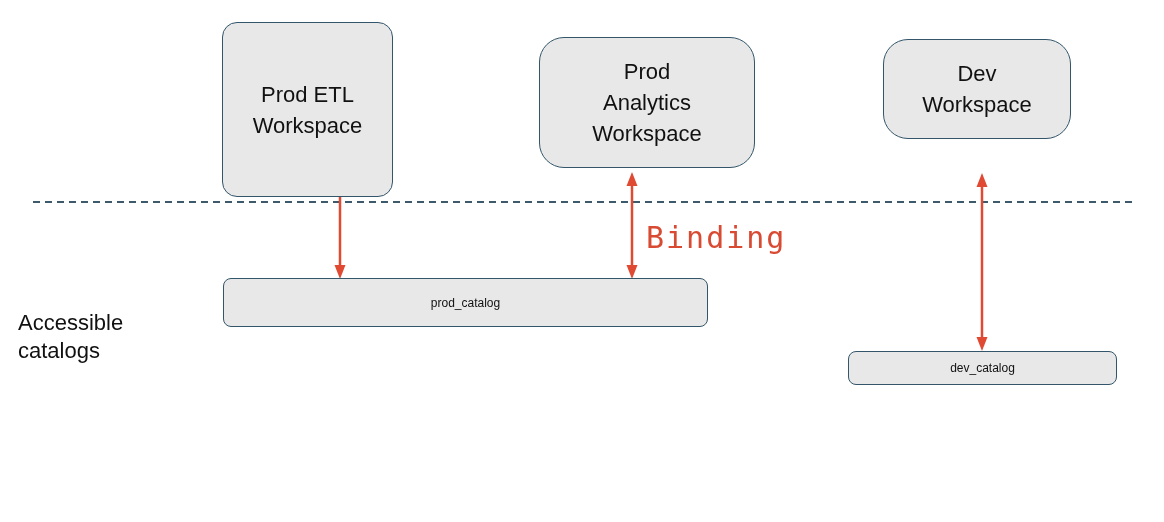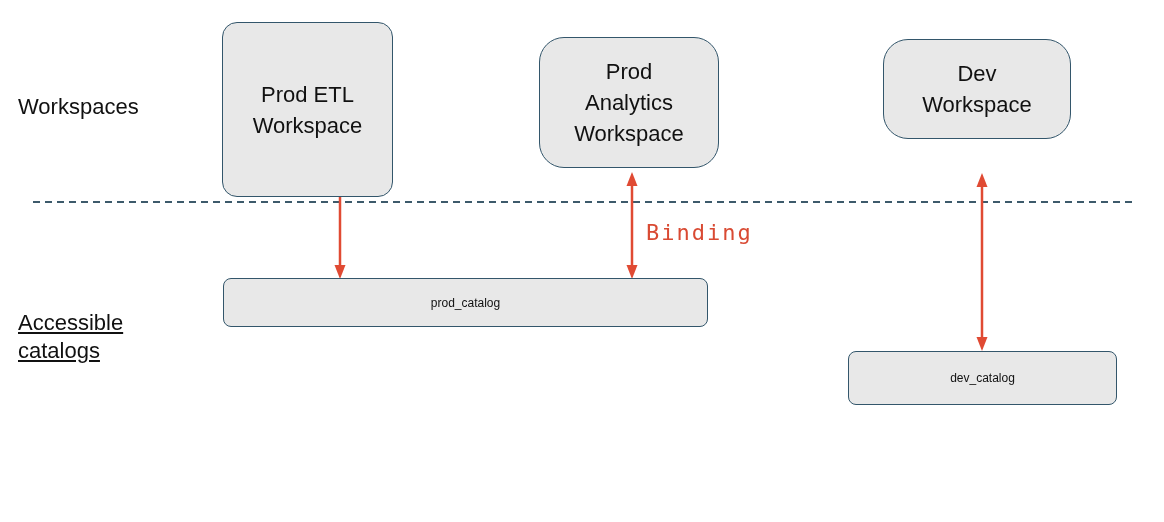--- a/index.html
+++ b/index.html
@@ -78,21 +78,21 @@
     justify-content:center;
     text-align:center;
     font-size:12px;
     color:var(--text);
   }
   .binding-label{
     position:absolute;
     left:646px;
     top:220px;
     font-family:"DejaVu Sans Mono", monospace;
-    font-size:22px;
+    font-size:30px;
     letter-spacing:2px;
     color:var(--binding-text);
   }
 </style>
 </head>
 <body>
 
 <div class="canvas">
 
   <svg class="connector-layer" viewBox="0 0 1164 522" xmlns="http://www.w3.org/2000/svg">
@@ -111,34 +111,33 @@
       <polygon class="arrow-head" points="632,279 626.5,265 637.5,265"></polygon>
     </g>
 
     <g>
       <line class="arrow-stem" x1="982" y1="185" x2="982" y2="339"></line>
       <polygon class="arrow-head" points="982,173 976.5,187 987.5,187"></polygon>
       <polygon class="arrow-head" points="982,351 976.5,337 987.5,337"></polygon>
     </g>
   </svg>
 
-  <div class="row-label" style="left:18px;top:93px;">Workspaces</div>
 
-  <div class="row-label" style="left:18px;top:309px;text-decoration:underline;">Accessible
+  <div class="row-label" style="left:18px;top:309px;">Accessible
 catalogs</div>
 
   <div class="ws-box" style="left:222px;top:22px;width:171px;height:175px;border-radius:15px;">Prod ETL
 Workspace</div>
 
-  <div class="ws-box" style="left:539px;top:37px;width:180px;height:131px;">Prod
+  <div class="ws-box" style="left:539px;top:37px;width:216px;height:131px;">Prod
 Analytics
 Workspace</div>
 
   <div class="ws-box" style="left:883px;top:39px;width:188px;height:100px;">Dev
 Workspace</div>
 
   <div class="binding-label">Binding</div>
 
   <div class="cat-box" style="left:223px;top:278px;width:485px;height:49px;">prod_catalog</div>
 
-  <div class="cat-box" style="left:848px;top:351px;width:269px;height:54px;">dev_catalog</div>
+  <div class="cat-box" style="left:848px;top:351px;width:269px;height:34px;">dev_catalog</div>
 
 </div>
 
 </body></html>

